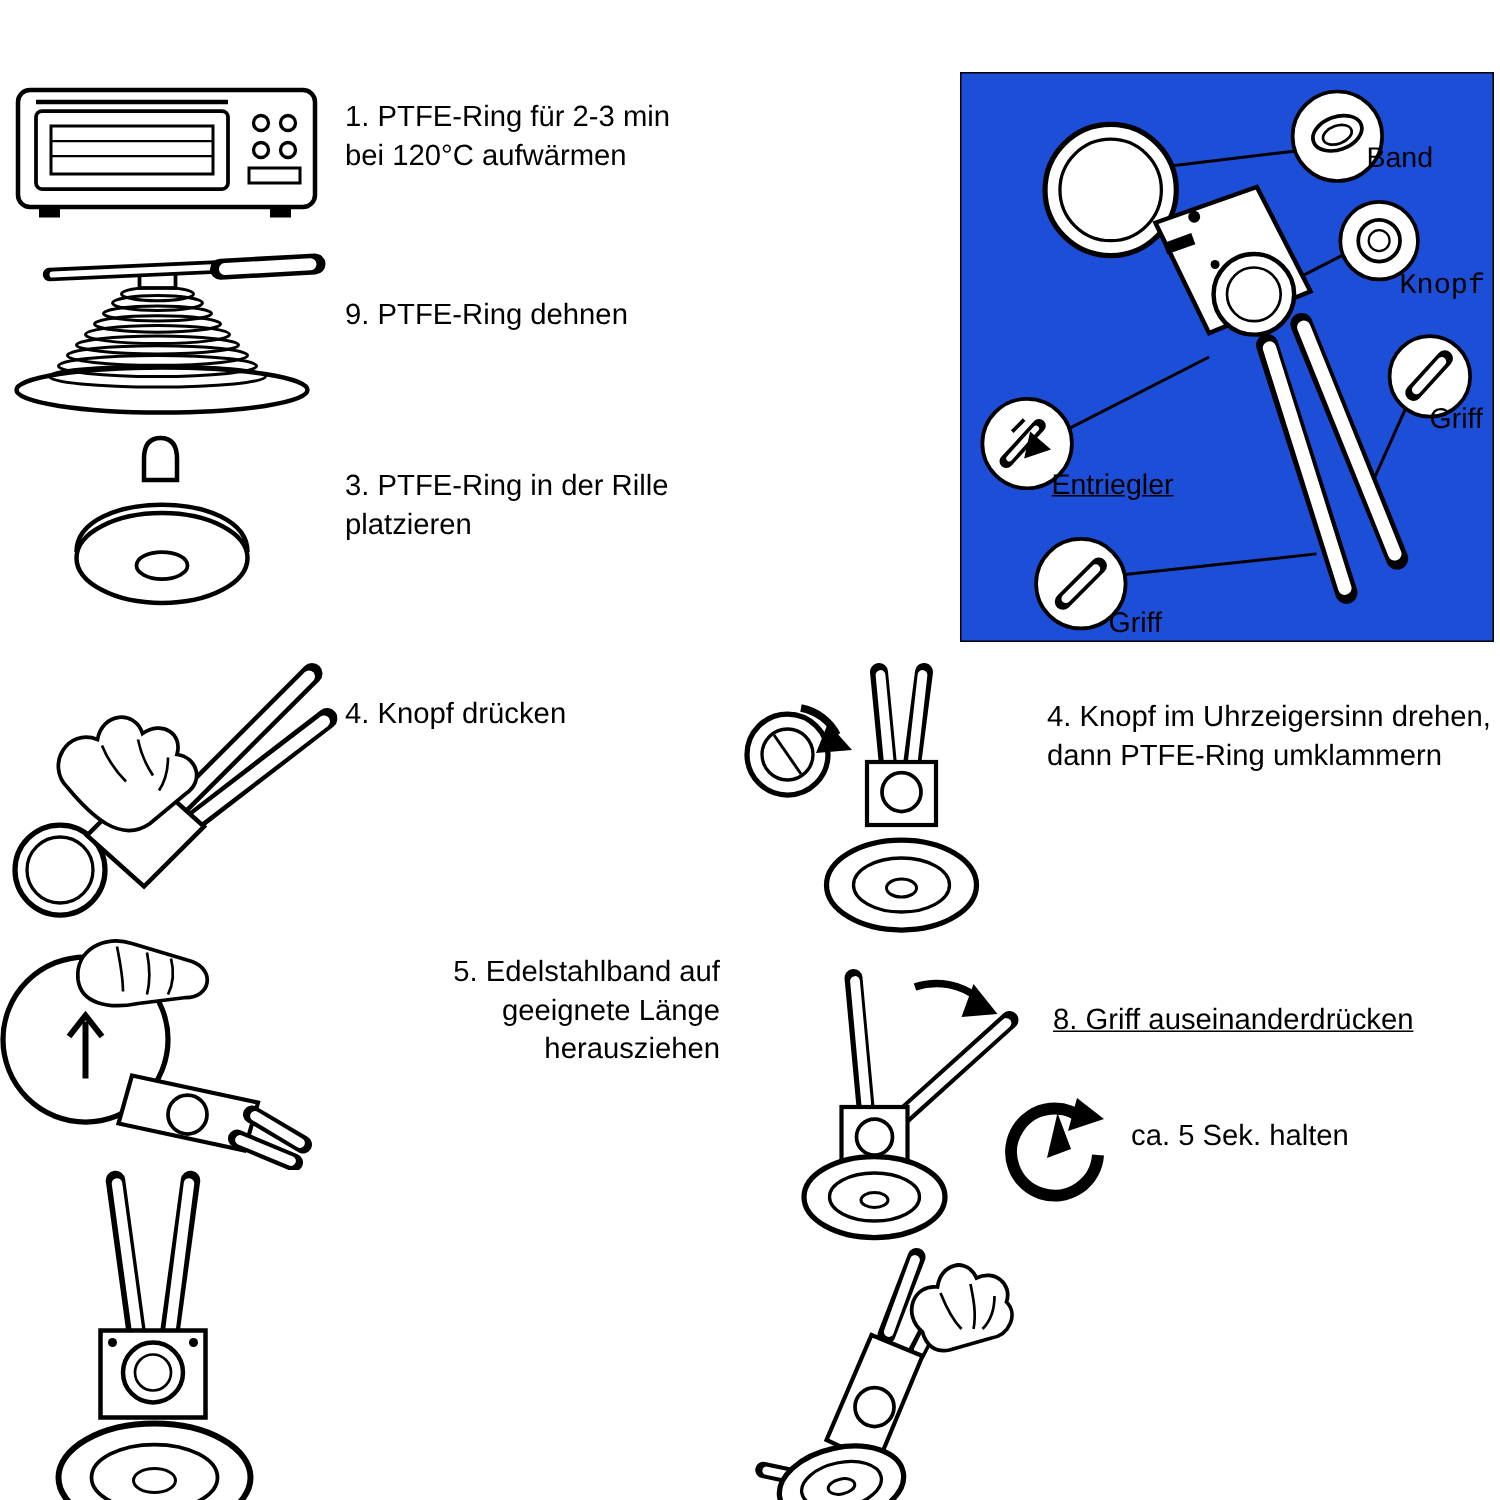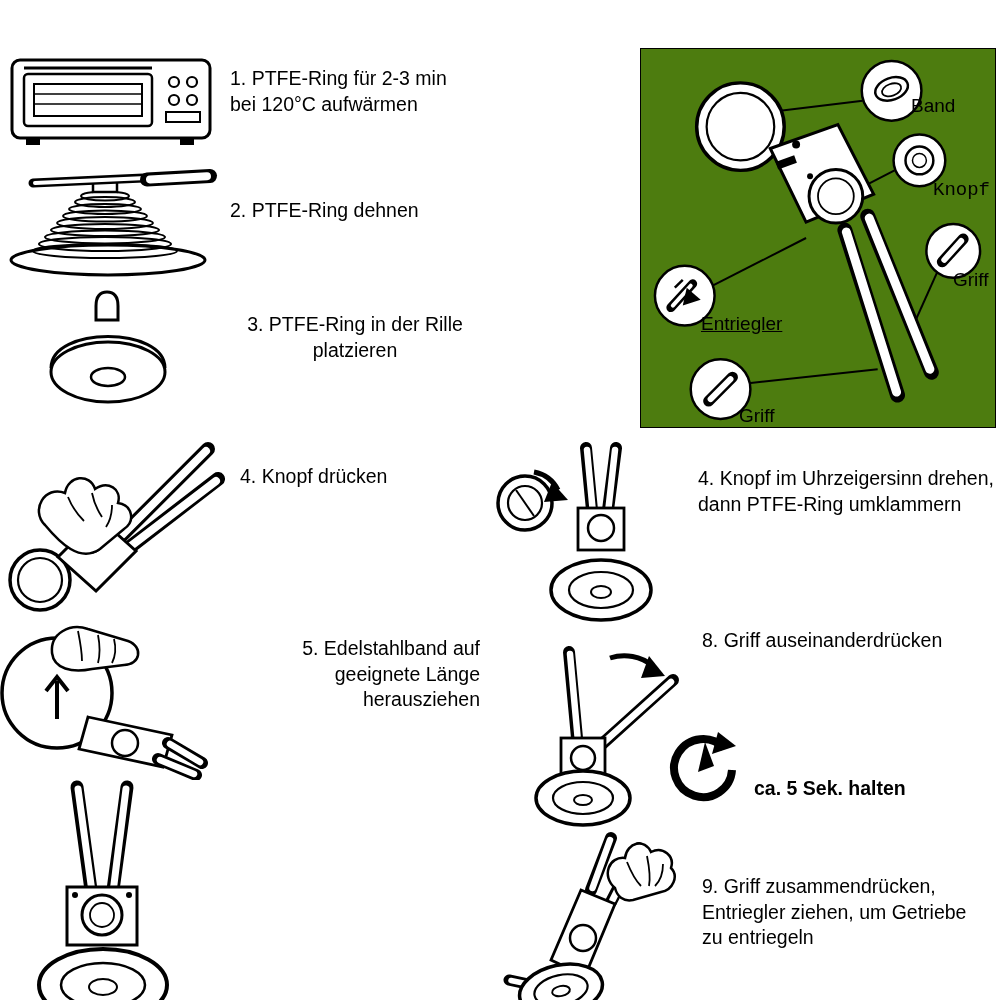--- a/index.html
+++ b/index.html
@@ -2,21 +2,21 @@
 <html><head>
 <meta charset="utf-8">
 <style>
   * { margin:0; padding:0; box-sizing:border-box; }
   html,body { background:#ffffff; }
   body { width:1000px; height:1000px; position:relative; font-family:"Liberation Sans", sans-serif; color:#000; overflow:hidden; }
   .canvas { position:absolute; left:0; top:0; width:1000px; height:1000px; background:#fff;margin-top:40px; }
   .ill { position:absolute; }
   .ill svg { display:block; width:100%; height:100%; }
   .step-text { position:absolute; font-size:19.5px; line-height:1.32; color:#000; white-space:pre-line; }
-  .parts-box { position:absolute; left:640px; top:8px; width:356px; height:380px; border:1.5px solid #000; background:#4d7c0f; }
+  .parts-box { position:absolute; left:640px; top:8px; width:356px; height:380px; border:1.5px solid #000; background:#1d4ed8; }
   .parts-box svg { position:absolute; left:0; top:0; width:100%; height:100%; }
   .part-label { position:absolute; font-size:19px; color:#000; white-space:nowrap; }
   .note-text { position:absolute; font-size:19.5px; color:#000; white-space:nowrap; }
 </style>
 </head>
 <body>
 
 <div class="canvas">
 
   <div class="ill" style="left:8px; top:8px; width:210px; height:100px;">
@@ -51,50 +51,50 @@
       <ellipse cx="100" cy="57" rx="36" ry="5" stroke="#000" stroke-width="2"></ellipse>
       <ellipse cx="100" cy="50" rx="30" ry="5" stroke="#000" stroke-width="2"></ellipse>
       <ellipse cx="100" cy="44" rx="24" ry="4.5" stroke="#000" stroke-width="2"></ellipse>
       <rect x="88" y="28" width="24" height="12" fill="#fff" stroke="#000" stroke-width="2.5"></rect>
       <line x1="28" y1="31" x2="205" y2="23" stroke="#000" stroke-width="9" stroke-linecap="round"></line>
       <line x1="30" y1="31" x2="202" y2="23.2" stroke="#fff" stroke-width="4" stroke-linecap="round"></line>
       <line x1="142" y1="27.5" x2="205" y2="24" stroke="#000" stroke-width="14" stroke-linecap="round"></line>
       <line x1="145" y1="27.4" x2="202" y2="24.2" stroke="#fff" stroke-width="8" stroke-linecap="round"></line>
     </svg>
   </div>
-  <div class="step-text" style="left:230px; top:158px; width:250px;">2. PTFE-Ring dehnen</div>
+  <div class="step-text" style="left:230px; top:158px; width:250px;">9. PTFE-Ring dehnen</div>
 
   <div class="ill" style="left:38px; top:248px; width:140px; height:130px;">
     <svg viewBox="0 0 140 130" fill="none">
       <path d="M58 18 Q58 4 69 4 Q80 4 80 18 L80 32 L58 32 Z" fill="#fff" stroke="#000" stroke-width="3"></path>
       <path d="M13 80 C13 38 127 38 127 80" fill="#fff" stroke="#000" stroke-width="3"></path>
       <ellipse cx="70" cy="84" rx="57" ry="30" fill="#fff" stroke="#000" stroke-width="3"></ellipse>
       <ellipse cx="70" cy="89" rx="17" ry="9" fill="#fff" stroke="#000" stroke-width="2.5"></ellipse>
     </svg>
   </div>
-  <div class="step-text" style="left:230px; top:272px; width:250px;text-align:center;">3. PTFE-Ring in der Rille
+  <div class="step-text" style="left:230px; top:272px; width:250px;">3. PTFE-Ring in der Rille
 platzieren</div>
 
   <div class="ill" style="left:0px; top:385px; width:225px; height:195px;">
     <svg viewBox="0 0 225 195" fill="none">
       <line x1="120" y1="112" x2="208" y2="24" stroke="#000" stroke-width="14" stroke-linecap="round"></line>
       <line x1="122" y1="110" x2="206" y2="26" stroke="#fff" stroke-width="8" stroke-linecap="round"></line>
       <line x1="104" y1="142" x2="218" y2="54" stroke="#000" stroke-width="14" stroke-linecap="round"></line>
       <line x1="106" y1="140" x2="216" y2="56" stroke="#fff" stroke-width="8" stroke-linecap="round"></line>
       <circle cx="40" cy="155" r="30" fill="#fff" stroke="#000" stroke-width="3.5"></circle>
       <circle cx="40" cy="155" r="22" stroke="#000" stroke-width="2.2"></circle>
       <path d="M58 132 L98 92 L136 126 L96 166 Z" fill="#fff" stroke="#000" stroke-width="3"></path>
       <circle cx="90" cy="112" r="15" fill="#fff" stroke="#000" stroke-width="3"></circle>
       <path d="M45 100 C30 85 45 60 65 68 C68 50 90 48 95 64 C108 55 122 64 118 78 C132 80 136 96 124 104 L100 124 C80 138 60 118 45 100 Z" fill="#fff" stroke="#000" stroke-width="2.5"></path>
       <path d="M68 72 C72 82 78 90 84 96" stroke="#000" stroke-width="1.8"></path>
       <path d="M92 68 C94 78 98 86 102 92" stroke="#000" stroke-width="1.8"></path>
       <path d="M112 80 C112 88 110 96 106 102" stroke="#000" stroke-width="1.8"></path>
     </svg>
   </div>
-  <div class="step-text" style="left:240px; top:424px; width:250px;">4. Knopf drücken</div>
+  <div class="step-text" style="left:230px; top:424px; width:250px;">4. Knopf drücken</div>
 
   <div class="ill" style="left:0px; top:575px; width:210px; height:165px;">
     <svg viewBox="0 0 210 165" fill="none">
       <circle cx="57" cy="78" r="55" fill="#fff" stroke="#000" stroke-width="3.5"></circle>
       <path d="M57 104 L57 66" stroke="#000" stroke-width="4"></path>
       <path d="M46 76 L57 62 L68 76" stroke="#000" stroke-width="4"></path>
       <path d="M88 102 L172 120 L163 152 L79 134 Z" fill="#fff" stroke="#000" stroke-width="2.8"></path>
       <circle cx="125" cy="128" r="13" fill="#fff" stroke="#000" stroke-width="2.5"></circle>
       <line x1="168" y1="128" x2="202" y2="148" stroke="#000" stroke-width="12" stroke-linecap="round"></line>
       <line x1="170" y1="129" x2="200" y2="147" stroke="#fff" stroke-width="6.5" stroke-linecap="round"></line>
@@ -211,47 +211,44 @@
       <line x1="65" y1="14" x2="72.5" y2="96" stroke="#fff" stroke-width="6.5" stroke-linecap="round"></line>
       <line x1="96" y1="105" x2="168" y2="40" stroke="#000" stroke-width="12" stroke-linecap="round"></line>
       <line x1="97.5" y1="103.5" x2="166" y2="42" stroke="#fff" stroke-width="6.5" stroke-linecap="round"></line>
       <rect x="56" y="98" width="44" height="42" fill="#fff" stroke="#000" stroke-width="2.8"></rect>
       <circle cx="78" cy="118" r="12" fill="#fff" stroke="#000" stroke-width="2.5"></circle>
       <ellipse cx="78" cy="158" rx="47" ry="27" fill="#fff" stroke="#000" stroke-width="3.5"></ellipse>
       <ellipse cx="78" cy="158" rx="30" ry="16" fill="#fff" stroke="#000" stroke-width="2.2"></ellipse>
       <ellipse cx="78" cy="160" rx="9" ry="5" fill="#fff" stroke="#000" stroke-width="2"></ellipse>
     </svg>
   </div>
-  <div class="step-text" style="left:702px; top:588px; width:290px;">8. Griff auseinanderdrücken</div>
+  <div class="step-text" style="left:702px; top:628px; width:290px;text-decoration:underline;">8. Griff auseinanderdrücken</div>
 
   <div class="ill" style="left:666px; top:690px; width:72px; height:72px;">
     <svg viewBox="0 0 72 72" fill="none">
       <path d="M58 18 A29 29 0 1 0 66 40" stroke="#000" stroke-width="8"></path>
       <path d="M52 2 L70 16 L46 24 Z" fill="#000"></path>
       <path d="M32 42 L39 12 L48 36 Z" fill="#000"></path>
     </svg>
   </div>
-  <div class="note-text" style="left:754px; top:737px;font-weight:bold;">ca. 5 Sek. halten</div>
+  <div class="note-text" style="left:754px; top:706px;">ca. 5 Sek. halten</div>
 
   <div class="ill" style="left:493px; top:788px; width:185px; height:207px;">
     <svg viewBox="0 0 185 207" fill="none">
       <line x1="98" y1="62" x2="118" y2="10" stroke="#000" stroke-width="12" stroke-linecap="round"></line>
       <line x1="99.5" y1="60" x2="117" y2="12" stroke="#fff" stroke-width="6.5" stroke-linecap="round"></line>
       <line x1="118" y1="74" x2="146" y2="20" stroke="#000" stroke-width="12" stroke-linecap="round"></line>
       <line x1="119.5" y1="72" x2="144.5" y2="22" stroke="#fff" stroke-width="6.5" stroke-linecap="round"></line>
       <line x1="16" y1="152" x2="44" y2="158" stroke="#000" stroke-width="11" stroke-linecap="round"></line>
       <line x1="18" y1="152.5" x2="42" y2="157.5" stroke="#fff" stroke-width="5.5" stroke-linecap="round"></line>
       <path d="M58 132 L88 62 L122 76 L92 148 Z" fill="#fff" stroke="#000" stroke-width="2.8"></path>
       <circle cx="90" cy="110" r="13" fill="#fff" stroke="#000" stroke-width="2.5"></circle>
       <ellipse cx="68" cy="162" rx="42" ry="25" fill="#fff" stroke="#000" stroke-width="3.5" transform="rotate(-12 68 162)"></ellipse>
       <ellipse cx="68" cy="162" rx="27" ry="15" fill="#fff" stroke="#000" stroke-width="2.2" transform="rotate(-12 68 162)"></ellipse>
       <ellipse cx="68" cy="163" rx="9" ry="5" fill="#fff" stroke="#000" stroke-width="2" transform="rotate(-12 68 163)"></ellipse>
       <path d="M122 60 C108 48 116 28 132 30 C134 14 152 10 158 24 C170 18 182 28 178 40 C186 48 180 62 168 64 L140 72 C130 74 124 68 122 60 Z" fill="#fff" stroke="#000" stroke-width="2.5"></path>
       <path d="M134 34 C138 44 142 52 148 58" stroke="#000" stroke-width="1.8"></path>
       <path d="M154 28 C156 38 158 48 156 58" stroke="#000" stroke-width="1.8"></path>
       <path d="M170 36 C170 44 168 52 162 58" stroke="#000" stroke-width="1.8"></path>
     </svg>
   </div>
-  <div class="step-text" style="left:702px; top:834px; width:295px;">9. Griff zusammendrücken,
-Entriegler ziehen, um Getriebe
-zu entriegeln</div>
 
 </div>
 
 </body></html>

